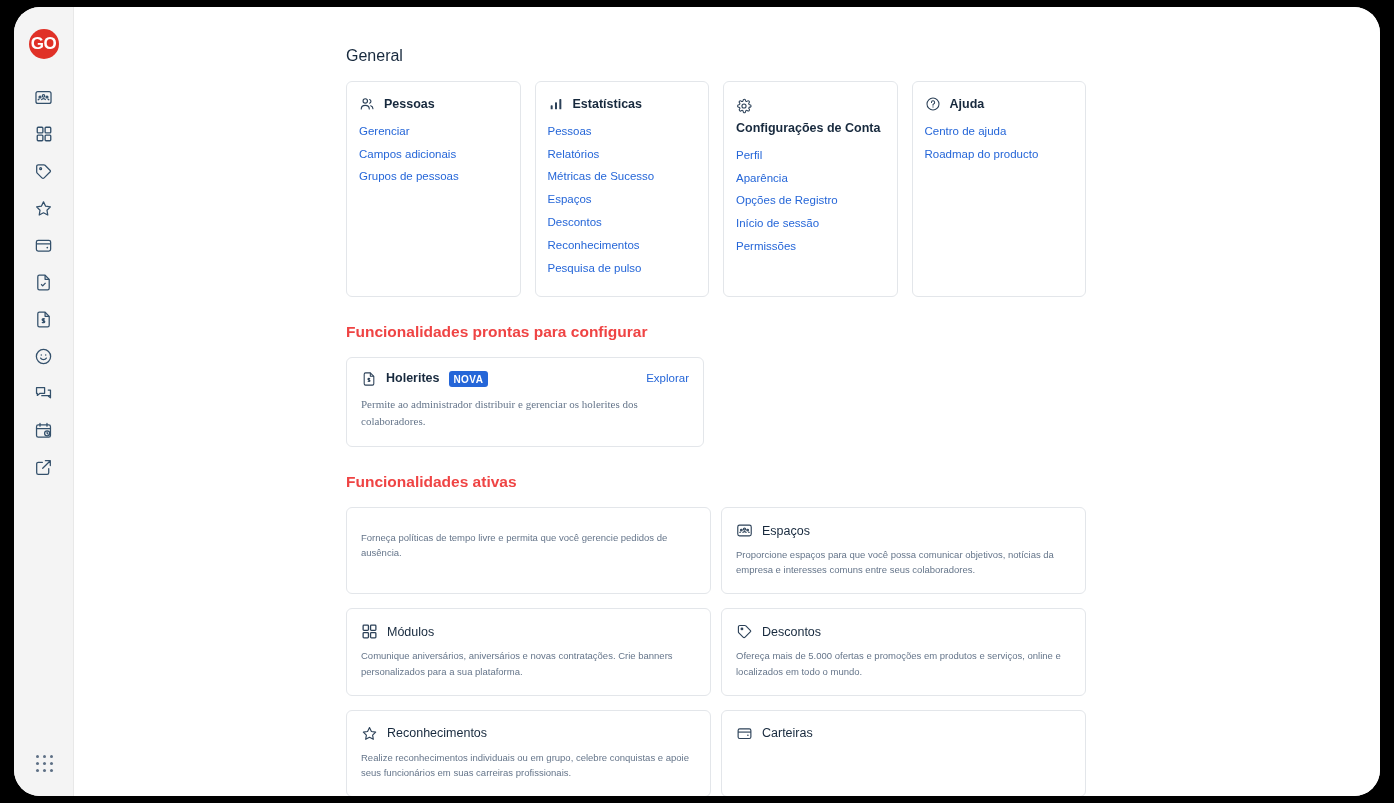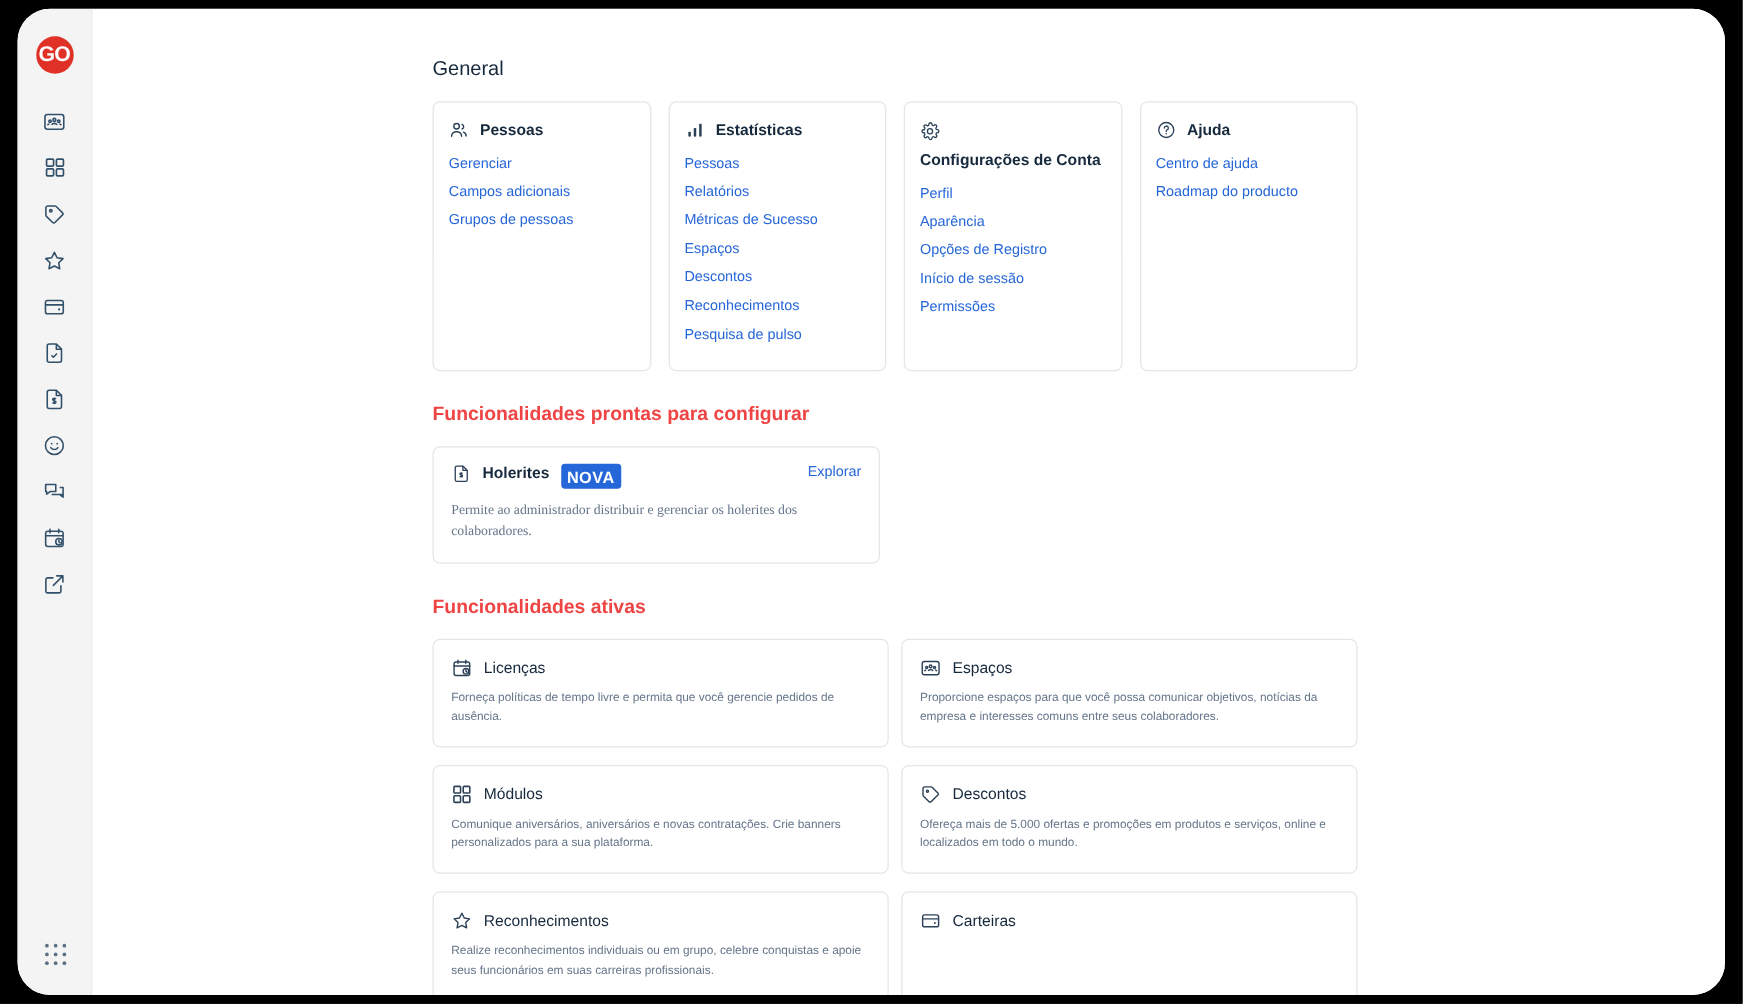--- a/index.html
+++ b/index.html
@@ -134,21 +134,21 @@
     padding: 13px 14px 16px 14px;
     margin-bottom: 26px;
     position: relative;
   }
   .ready-head { display: flex; align-items: flex-start; gap: 9px; }
   .ready-head .ghead-icon { color: #2c4158; display: inline-flex; }
   .ready-title { font-size: 12.5px; font-weight: bold; color: #17293d; }
   .badge {
     background: #2566d8;
     color: #ffffff;
-    font-size: 13px;
+    font-size: 10px;
     font-weight: bold;
     letter-spacing: 0.4px;
     padding: 2.5px 5px 2px 5px;
     border-radius: 3px;
   }
   .explore-link {
     position: absolute;
     right: 14px; top: 14px;
     font-size: 11.5px;
     color: #2566d8;
@@ -441,31 +441,20 @@
           <span class="badge">NOVA</span>
         </div>
         <div class="ready-desc">Permite ao administrador distribuir e gerenciar os holerites dos colaboradores.</div>
       </div>
 
       <h2 class="section-title tight">Funcionalidades ativas</h2>
 
       <div class="active-grid">
 
         <div class="fcard">
-          <div class="fcard-head">
-            <span class="ghead-icon">
-              <svg width="17" height="17" viewBox="0 0 24 24" fill="none" stroke="currentColor" stroke-width="1.6">
-                <rect x="3.2" y="5" width="17.6" height="15.4" rx="2.2"></rect>
-                <path d="M3.2 9.6h17.6M7.6 3v3.6M16.4 3v3.6" stroke-linecap="round"></path>
-                <circle cx="16.6" cy="15.6" r="3.2" fill="#ffffff"></circle>
-                <path d="M16.6 13.9v1.8l1.2.8" stroke-linecap="round"></path>
-              </svg>
-            </span>
-            <span class="fcard-title">Licenças</span>
-          </div>
           <div class="fcard-desc">Forneça políticas de tempo livre e permita que você gerencie pedidos de ausência.</div>
         </div>
 
         <div class="fcard">
           <div class="fcard-head">
             <span class="ghead-icon">
               <svg width="17" height="17" viewBox="0 0 24 24" fill="none" stroke="currentColor" stroke-width="1.6">
                 <rect x="2.5" y="4.5" width="19" height="15" rx="2.5"></rect>
                 <circle cx="12" cy="10" r="1.5"></circle>
                   <circle cx="7.6" cy="11.4" r="1.2"></circle>

